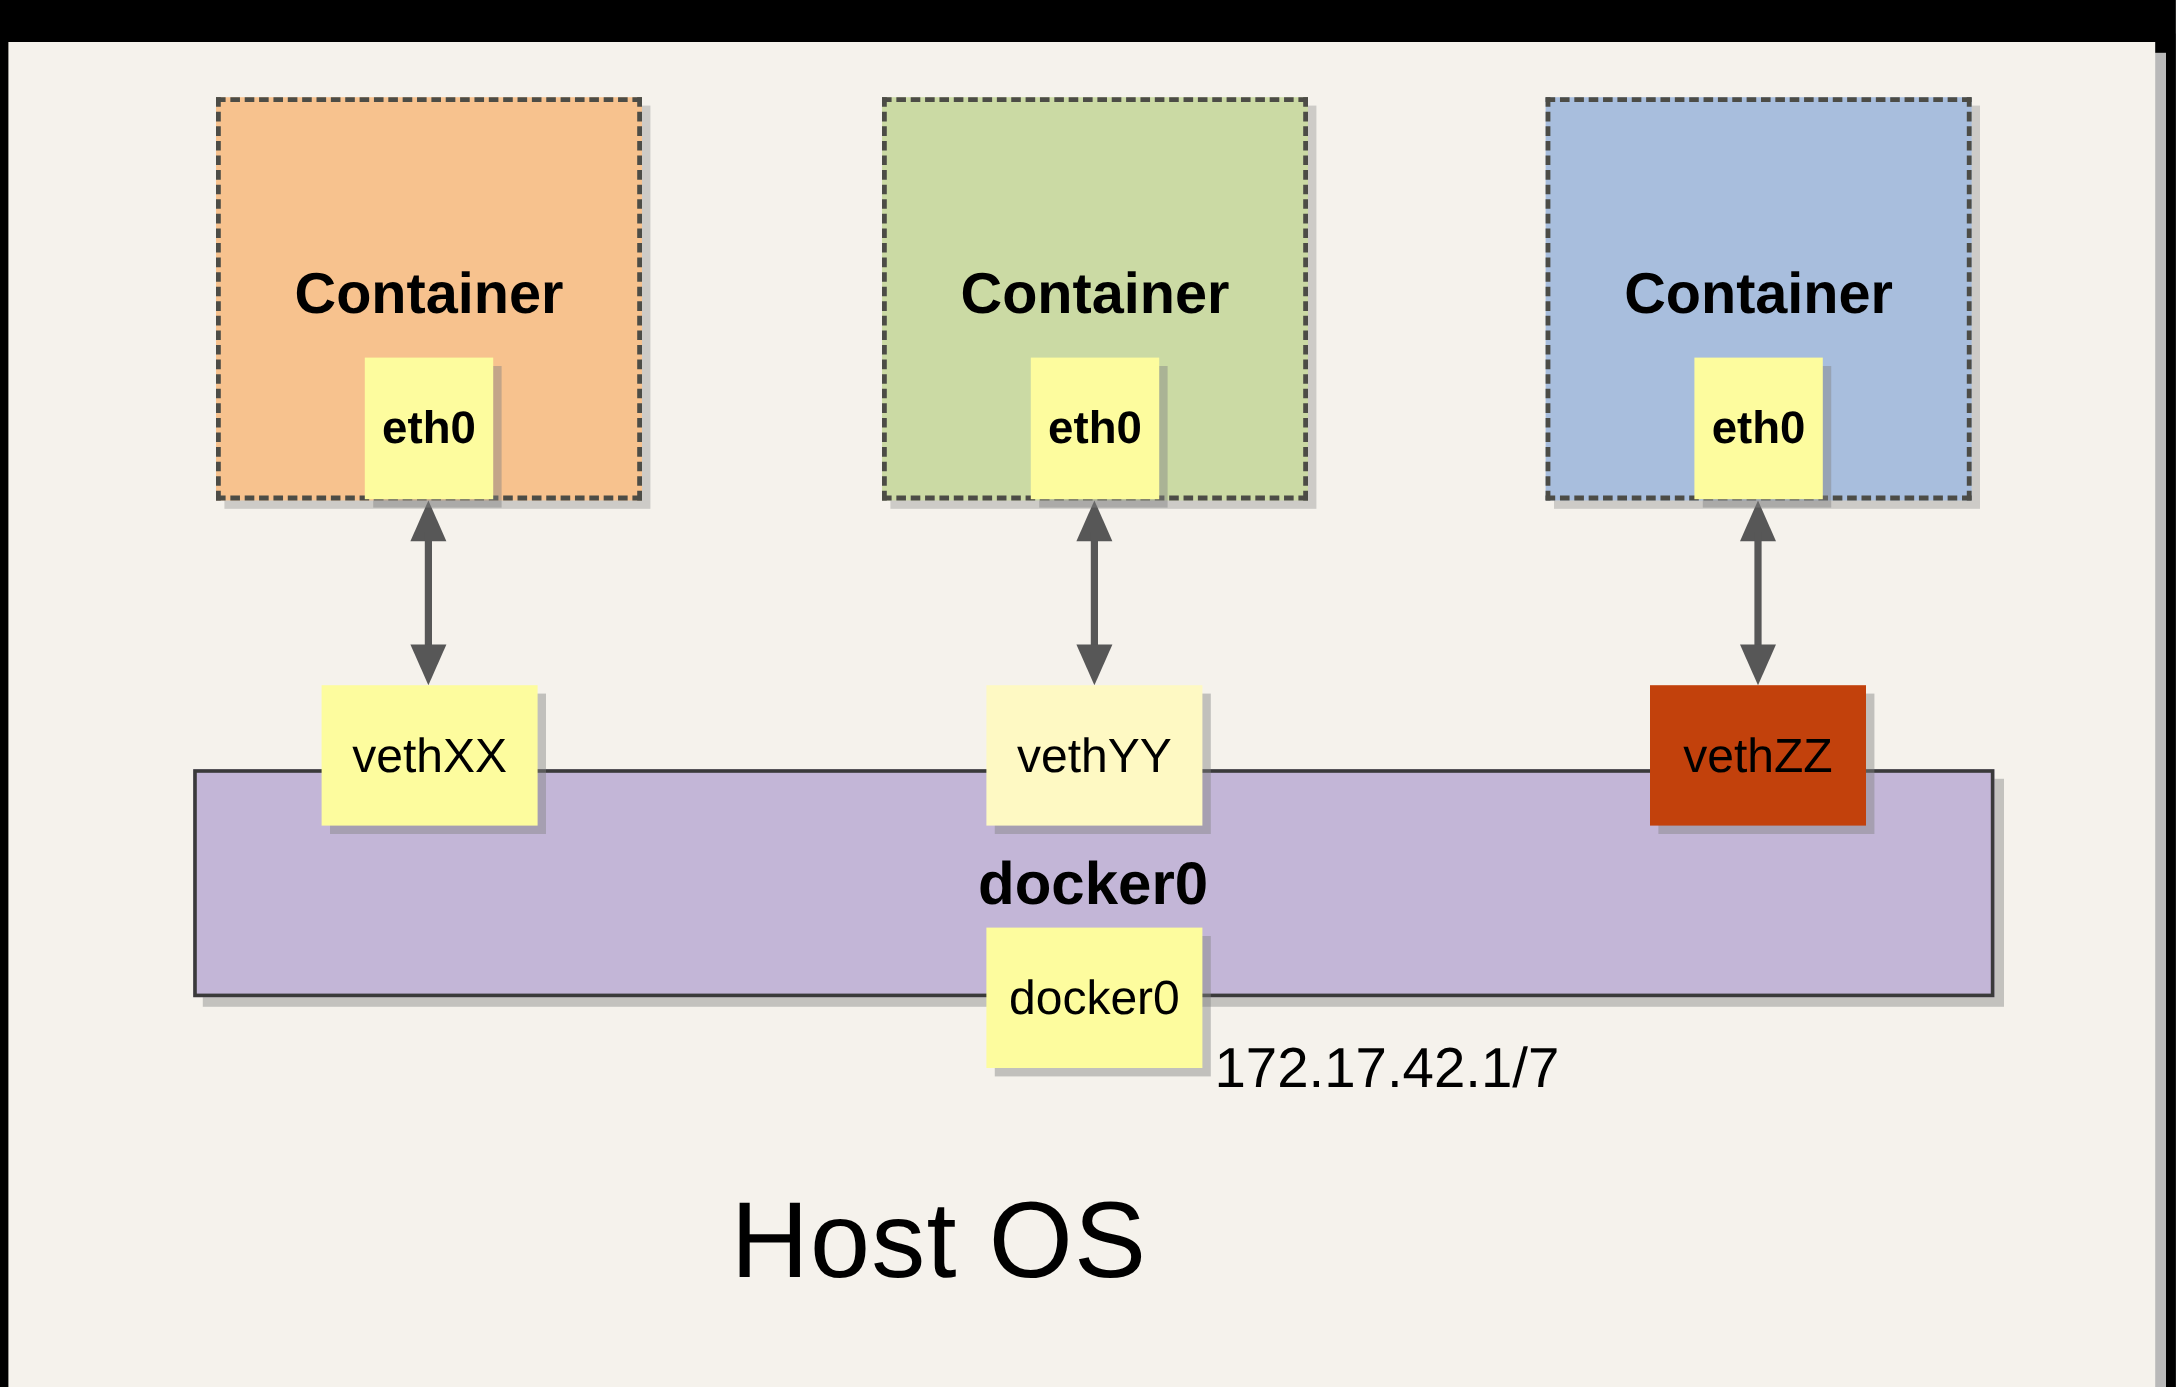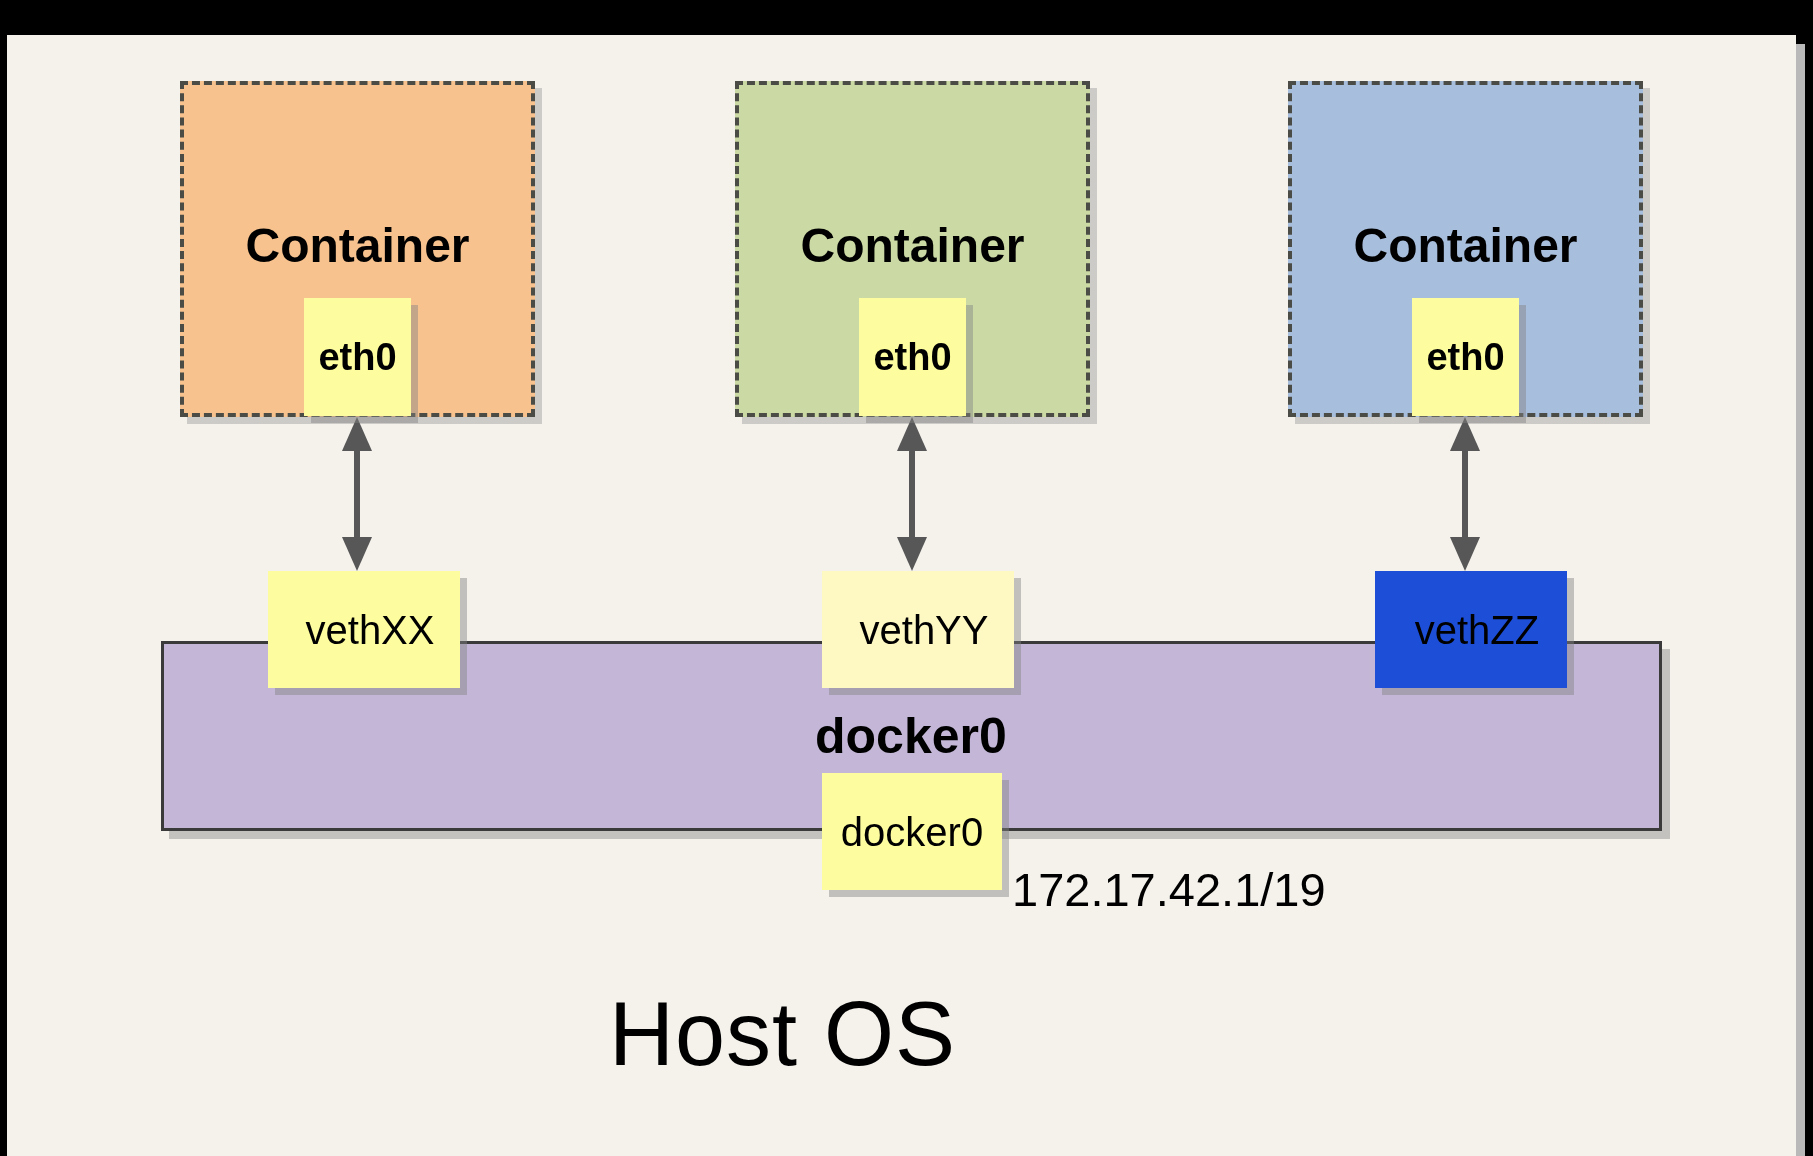--- a/index.html
+++ b/index.html
@@ -19,21 +19,21 @@
   .container-label{
     margin-top:133px;text-align:center;
     font-size:48px;font-weight:bold;line-height:1.15;
   }
   .ifbox{
     position:absolute;display:flex;align-items:center;justify-content:center;
     z-index:3;box-shadow:7px 7px 0 rgba(130,130,130,0.45);
     font-size:40px;line-height:1;
   }
   .eth{top:270px;width:107px;height:118px;font-size:38px;font-weight:bold;}
-  .veth{top:543px;width:180px;height:117px;padding-left:12px;}
+  .veth{top:543px;width:180px;height:117px;}
   .dockerbox{left:822px;top:745px;width:180px;height:117px;}
   .arrow{position:absolute;top:389px;width:30px;height:154px;z-index:2;}
   .arrow .shaft{position:absolute;left:12px;top:26px;width:6px;height:102px;}
   .arrow .head{position:absolute;width:0;height:0;border-left:15px solid transparent;border-right:15px solid transparent;}
   .arrow .up{top:0;border-bottom:34px solid #575757;}
   .arrow .down{bottom:0;border-top:34px solid #575757;}
   .bridge-bar{
     position:absolute;left:161px;top:613px;width:1501px;height:190px;box-sizing:border-box;
     border:3px solid #3A3A3A;z-index:1;
     box-shadow:8px 8px 0 rgba(135,135,135,0.45);
@@ -88,25 +88,25 @@
     <div class="container-label">Container</div>
   </div>
   <div class="ifbox eth" style="left: 1412px; background-color: rgb(253, 252, 158);">
     <span>eth0</span>
   </div>
   <div class="arrow" style="left:1450px">
     <div class="head up" style="border-bottom-color: rgb(87, 87, 87);"></div>
     <div class="shaft" style="background-color: rgb(87, 87, 87);"></div>
     <div class="head down" style="border-top-color: rgb(87, 87, 87);"></div>
   </div>
-  <div class="ifbox veth" style="left: 1375px; background-color: #1d4ed8; align-items: center;">
+  <div class="ifbox veth" style="left: 1375px; background-color: #c2410c; align-items: center;">
     <span>vethZZ</span>
   </div>
 
   <div class="bridge-bar" style="background-color: rgb(195, 182, 215); border-color: rgb(58, 58, 58);"></div>
   <div class="bridge-title">docker0</div>
   <div class="ifbox dockerbox" style="background-color: rgb(253, 252, 158);">
     <span>docker0</span>
   </div>
-  <div class="ip">172.17.42.1/19</div>
+  <div class="ip">172.17.42.1/7</div>
 
   <div class="host">Host OS</div>
 </div>
 
 </body></html>

